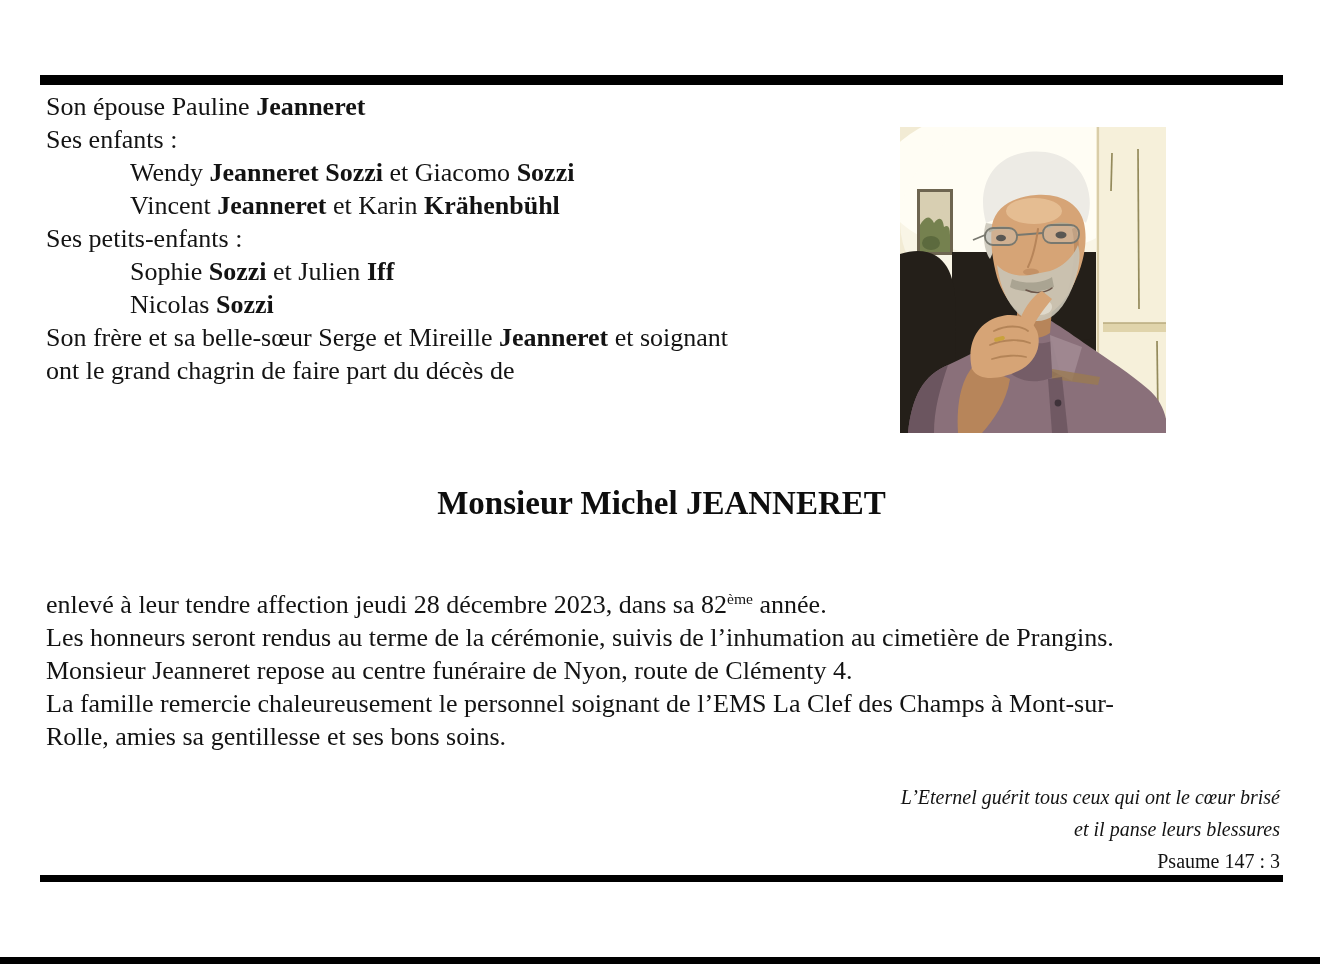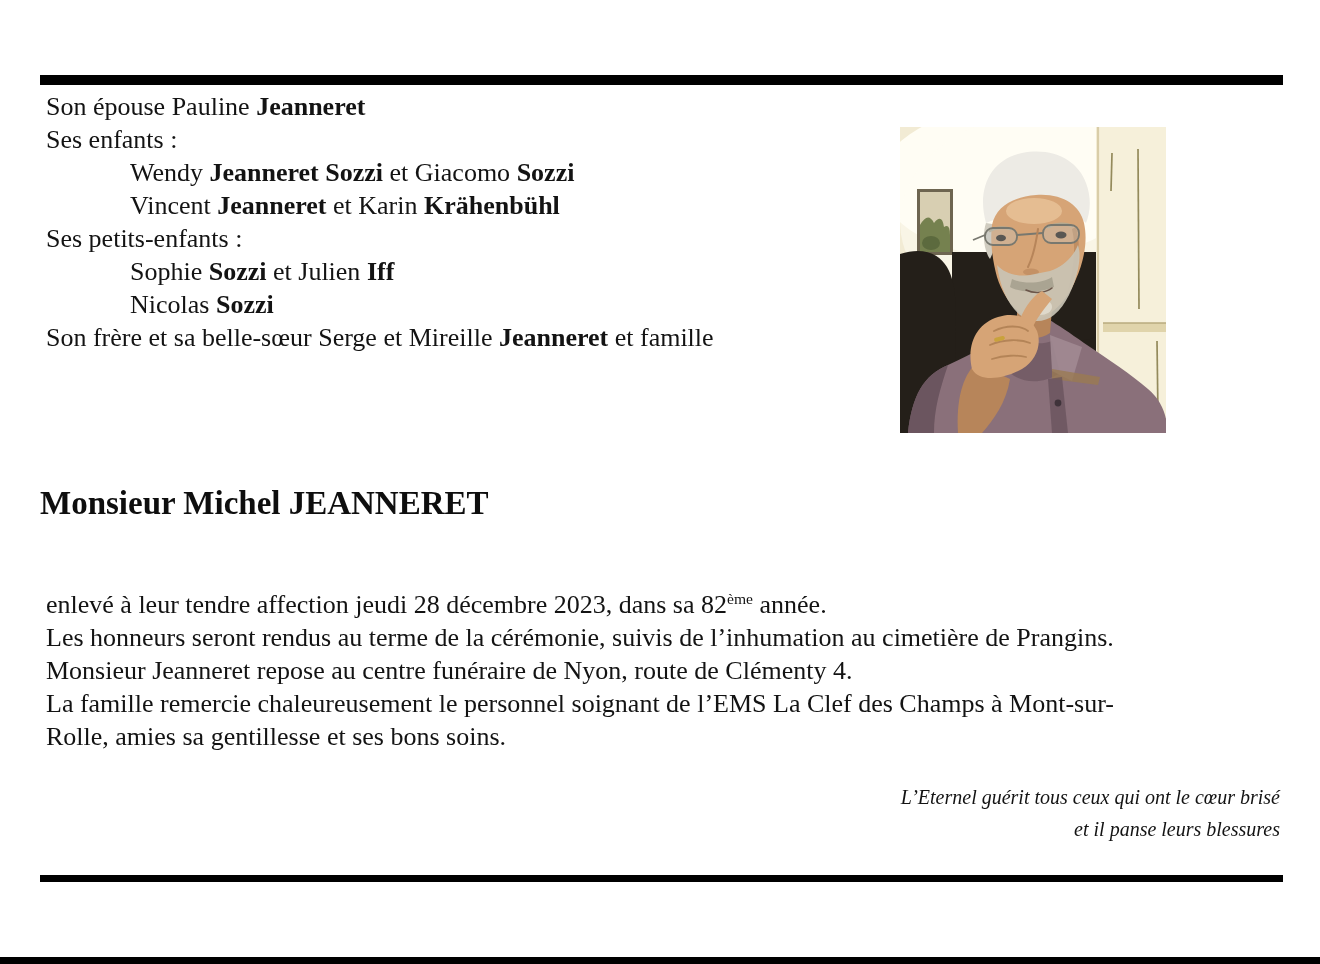--- a/index.html
+++ b/index.html
@@ -30,21 +30,21 @@
     font-size: 20px; line-height: 32px; text-align: right;
   }
   .line { white-space: nowrap; }
   .indent { padding-left: 84px; }
   .b { font-weight: bold; }
   .it { font-style: italic; }
   .sup { font-size: 0.6em; vertical-align: 0.55em; }
 
   .title {
     position: absolute; left: 40px; top: 483px; width: 1243px; margin: 0;
-    text-align: left;
+    text-align: center;
     font-size: 33px; font-weight: bold; line-height: 40px;
     color: #0e0e0e;
   }
 
   .photo {
     position: absolute; left: 900px; top: 127px;
     width: 266px; height: 306px;
   }
   .photo svg { display: block; }
 
@@ -65,21 +65,22 @@
   <div class="rule rule-top"></div>
 
   <div class="family" id="family-block">
       <div class="line"><span>Son épouse Pauline </span><span class="b">Jeanneret</span></div>
       <div class="line"><span>Ses enfants :</span></div>
       <div class="line indent"><span>Wendy </span><span class="b">Jeanneret Sozzi</span><span> et Giacomo </span><span class="b">Sozzi</span></div>
       <div class="line indent"><span>Vincent </span><span class="b">Jeanneret</span><span> et Karin </span><span class="b">Krähenbühl</span></div>
       <div class="line"><span>Ses petits-enfants :</span></div>
       <div class="line indent"><span>Sophie </span><span class="b">Sozzi</span><span> et Julien </span><span class="b">Iff</span></div>
       <div class="line indent"><span>Nicolas </span><span class="b">Sozzi</span></div>
-      <div class="line"><span>Son frère et sa belle-sœur Serge et Mireille </span><span class="b">Jeanneret</span><span> et famille</span></div>
+      <div class="line"><span>Son frère et sa belle-sœur Serge et Mireille </span><span class="b">Jeanneret</span><span> et soignant</span></div>
+      <div class="line"><span>ont le grand chagrin de faire part du décès de</span></div>
     </div>
 
   <div class="photo">
     <svg viewBox="0 0 266 306" width="266" height="306" xmlns="http://www.w3.org/2000/svg">
 
       <rect width="266" height="306" fill="#f2ebd4"></rect>
       <ellipse cx="110" cy="55" rx="130" ry="75" fill="#fffdf4"></ellipse>
       <ellipse cx="150" cy="95" rx="150" ry="110" opacity="0.55" fill="#fffdf4"></ellipse>
 
       <g>
@@ -161,18 +162,19 @@
       <div class="line"><span>enlevé à leur tendre affection jeudi 28 décembre 2023, dans sa 82</span><span class="sup">ème</span><span> année.</span></div>
       <div class="line"><span>Les honneurs seront rendus au terme de la cérémonie, suivis de l’inhumation au cimetière de Prangins.</span></div>
       <div class="line"><span>Monsieur Jeanneret repose au centre funéraire de Nyon, route de Clémenty 4.</span></div>
       <div class="line"><span>La famille remercie chaleureusement le personnel soignant de l’EMS La Clef des Champs à Mont-sur-</span></div>
       <div class="line"><span>Rolle, amies sa gentillesse et ses bons soins.</span></div>
     </div>
 
   <div class="verse" id="verse-block">
       <div class="line it"><span>L’Eternel guérit tous ceux qui ont le cœur brisé</span></div>
       <div class="line it"><span>et il panse leurs blessures</span></div>
+      <div class="line"><span>Psaume 147 : 3</span></div>
     </div>
 
   <div class="rule rule-bottom"></div>
   <div class="scan-edge"></div>
 
 </div>
 
 </body></html>

